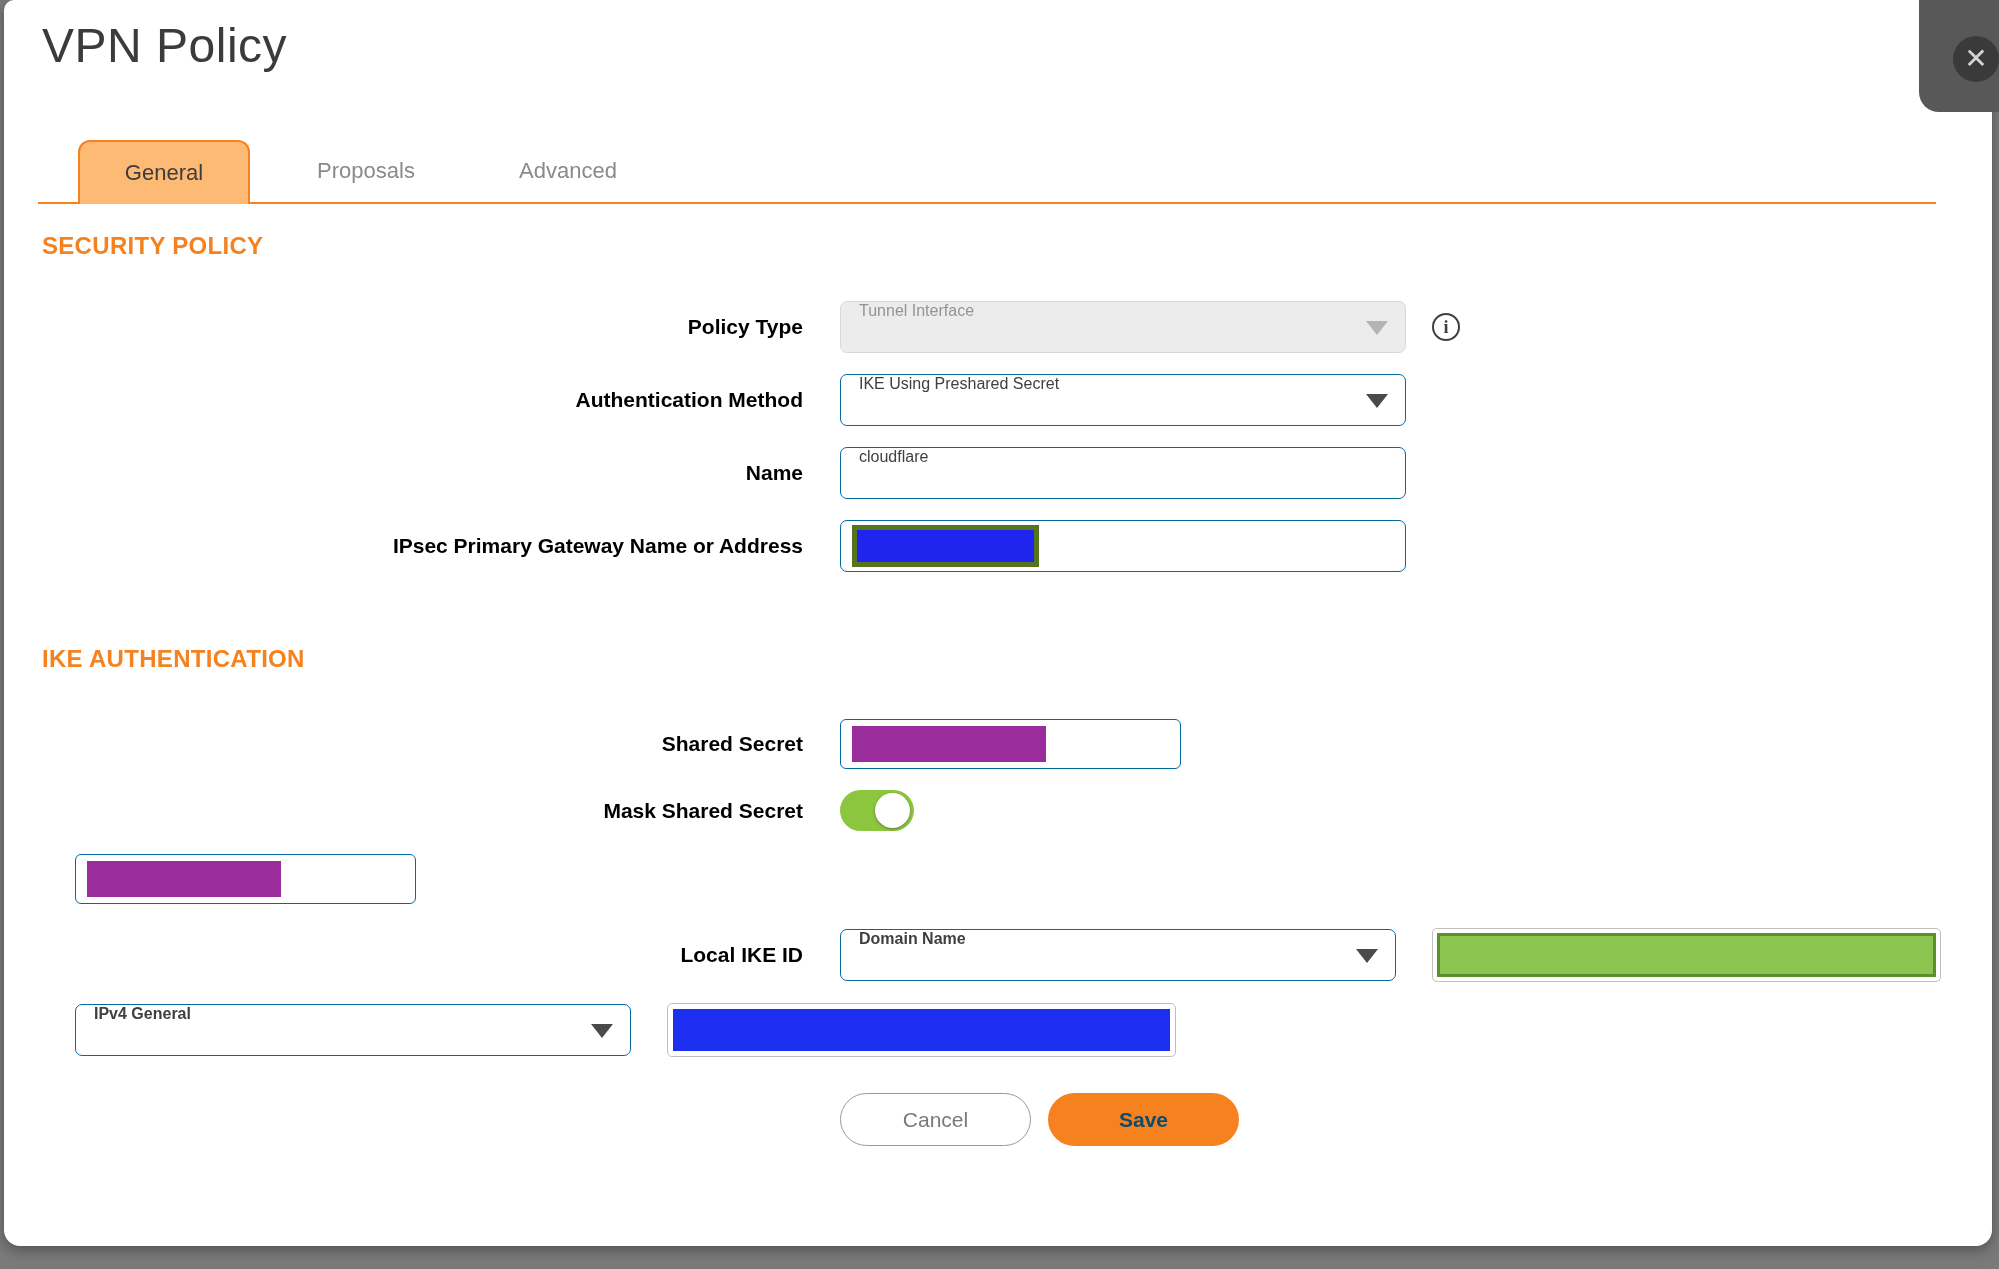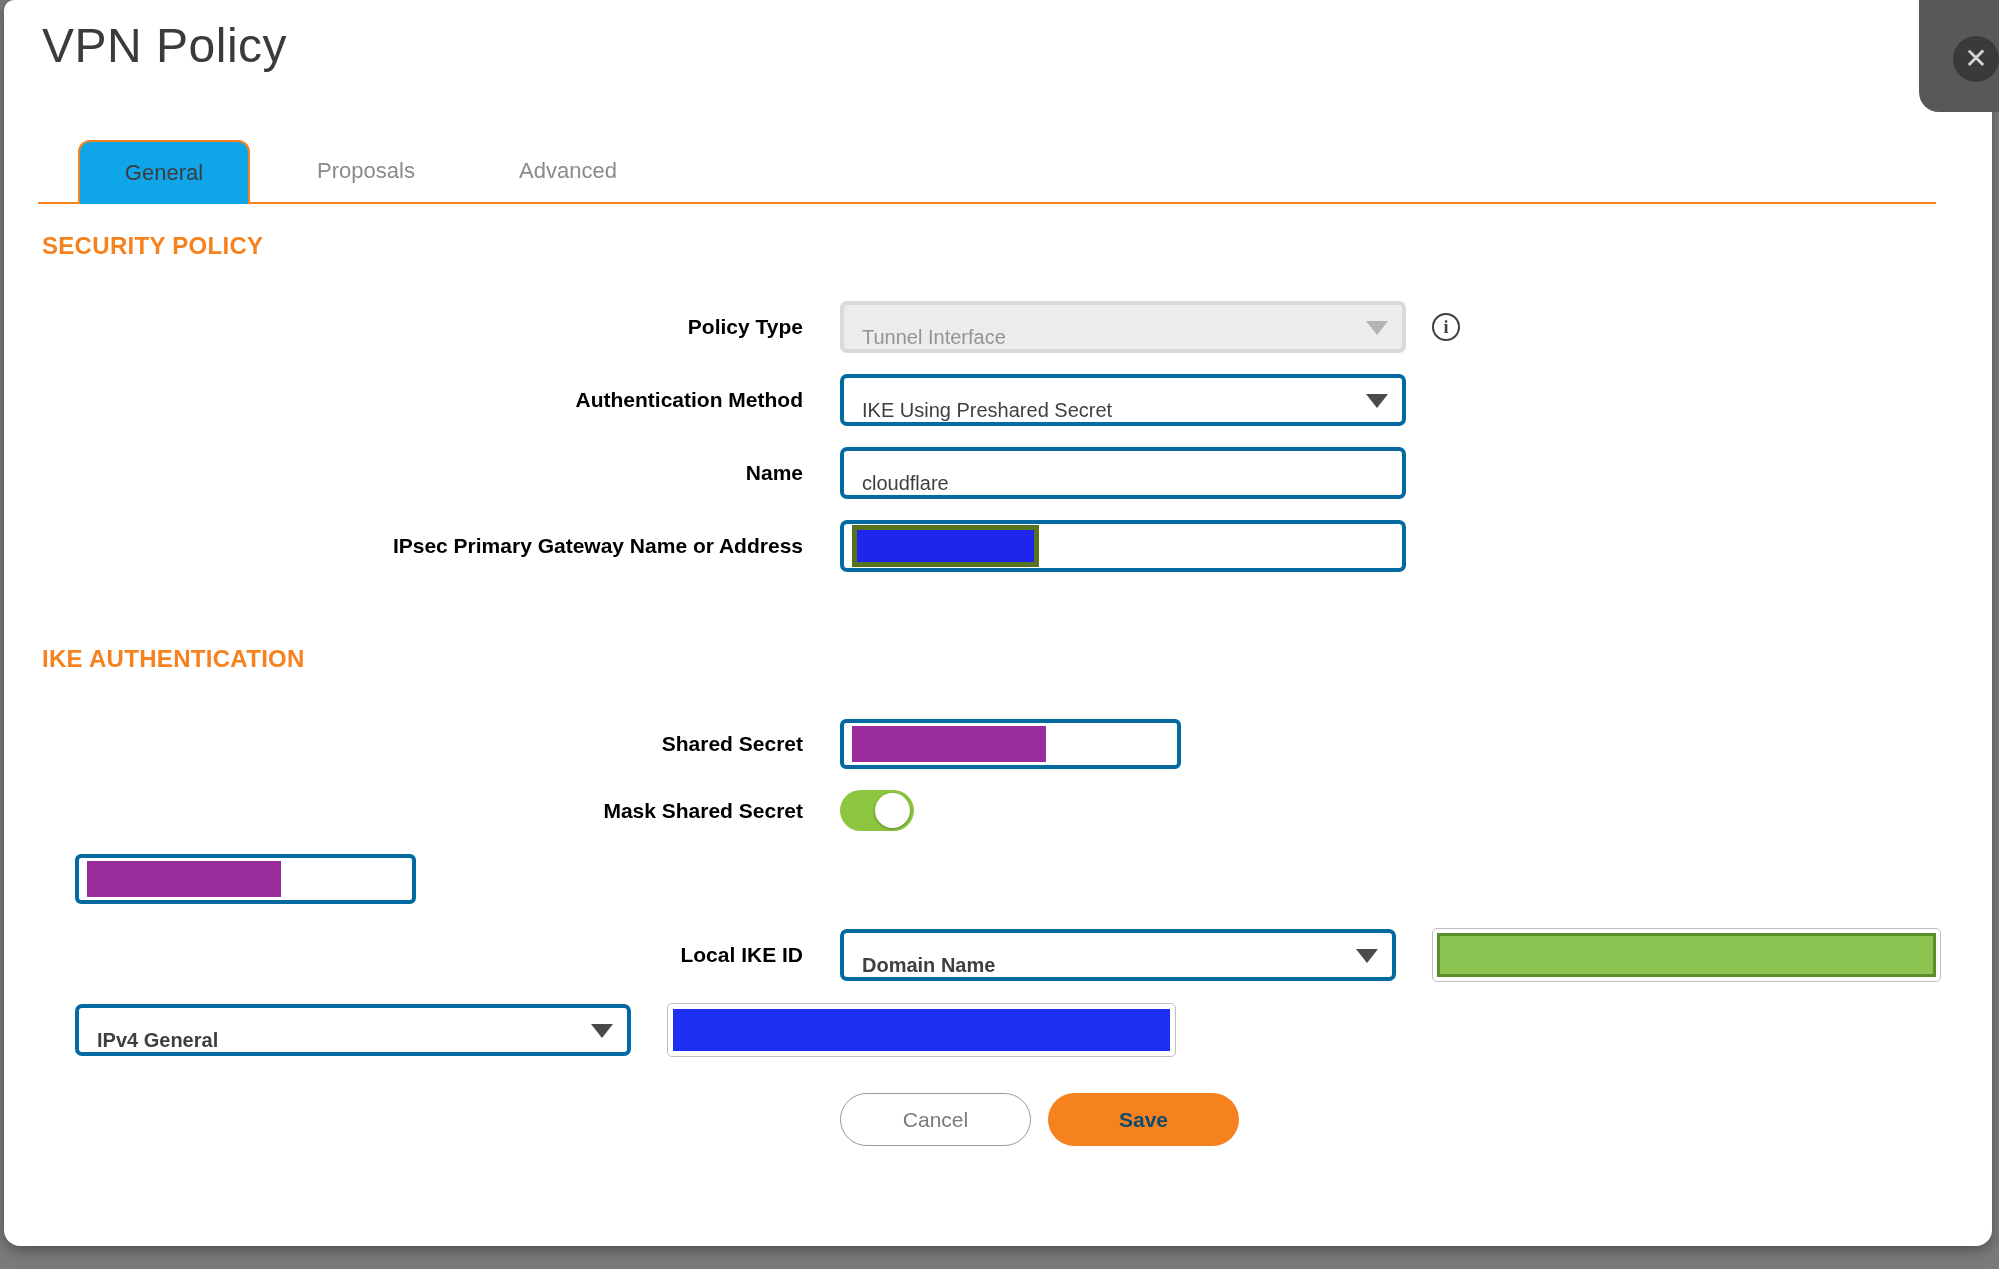--- a/index.html
+++ b/index.html
@@ -19,37 +19,37 @@
     cursor:pointer; font-weight:400; }
 
   .title { margin-top:16px; margin-left:4px; font-size:48px; line-height:60px;
     color:#3b3b3b; font-weight:500; letter-spacing:.5px; }
 
   
   .tabbar { display:flex; align-items:flex-end; margin-top:64px; margin-right:56px;
     border-bottom:2px solid #f6821f; height:64px; padding-left:40px; }
   .tab { width:172px; height:62px; display:flex; align-items:center; justify-content:center;
     font-size:22px; color:#8a8a8a; cursor:pointer; }
-  .tab.active { background:#0ea5e9; border:2px solid #f6821f; border-bottom:none;
+  .tab.active { background:#fdba74; border:2px solid #f6821f; border-bottom:none;
     border-radius:12px 12px 0 0; margin-bottom:-2px; height:64px; color:#3c3c3c;
     box-shadow:0 2px 0 0 #fdfdfd; }
   .tab.plain { margin-left:30px; }
 
   .section-heading { margin-left:4px; font-size:24px; font-weight:bold; color:#f6821f;
     letter-spacing:.3px; line-height:28px; }
   .sh1 { margin-top:28px; }
   .sh2 { margin-top:73px; }
 
   
   .row { display:flex; align-items:center; }
   .lbl { width:765px; text-align:right; font-weight:bold; font-size:21px; color:#000000; flex:none; }
   .ctrl { margin-left:37px; position:relative; flex:none; }
 
-  .select, .inputbox { height:52px; border:4px solid #0369a1; border-radius:7px; background:#fff;
-    display:flex; align-items:flex-end; padding:0 54px 0 18px; font-size:20px; color:#3f3f3f; }
+  .select, .inputbox { height:52px; border:1px solid #0369a1; border-radius:7px; background:#fff;
+    display:flex; align-items:flex-start; padding:0 54px 0 18px; font-size:16px; color:#3f3f3f; }
   .inputbox { padding-right:18px; }
   .w-wide { width:566px; }
   .w-mid  { width:556px;font-weight:bold; }
   .w-sec  { width:341px; height:50px; border-radius:6px; }
   .caret { position:absolute; right:18px; top:50%; margin-top:-6px; width:0; height:0;
     border-left:11px solid transparent; border-right:11px solid transparent;
     border-top:14px solid #4a4a4a; }
   .select.disabled { background:#ececec; border-color:#d9d9d9; color:#949494; }
   .select.disabled + .caret, .caret.dim { border-top-color:#b4b4b4; }
 

